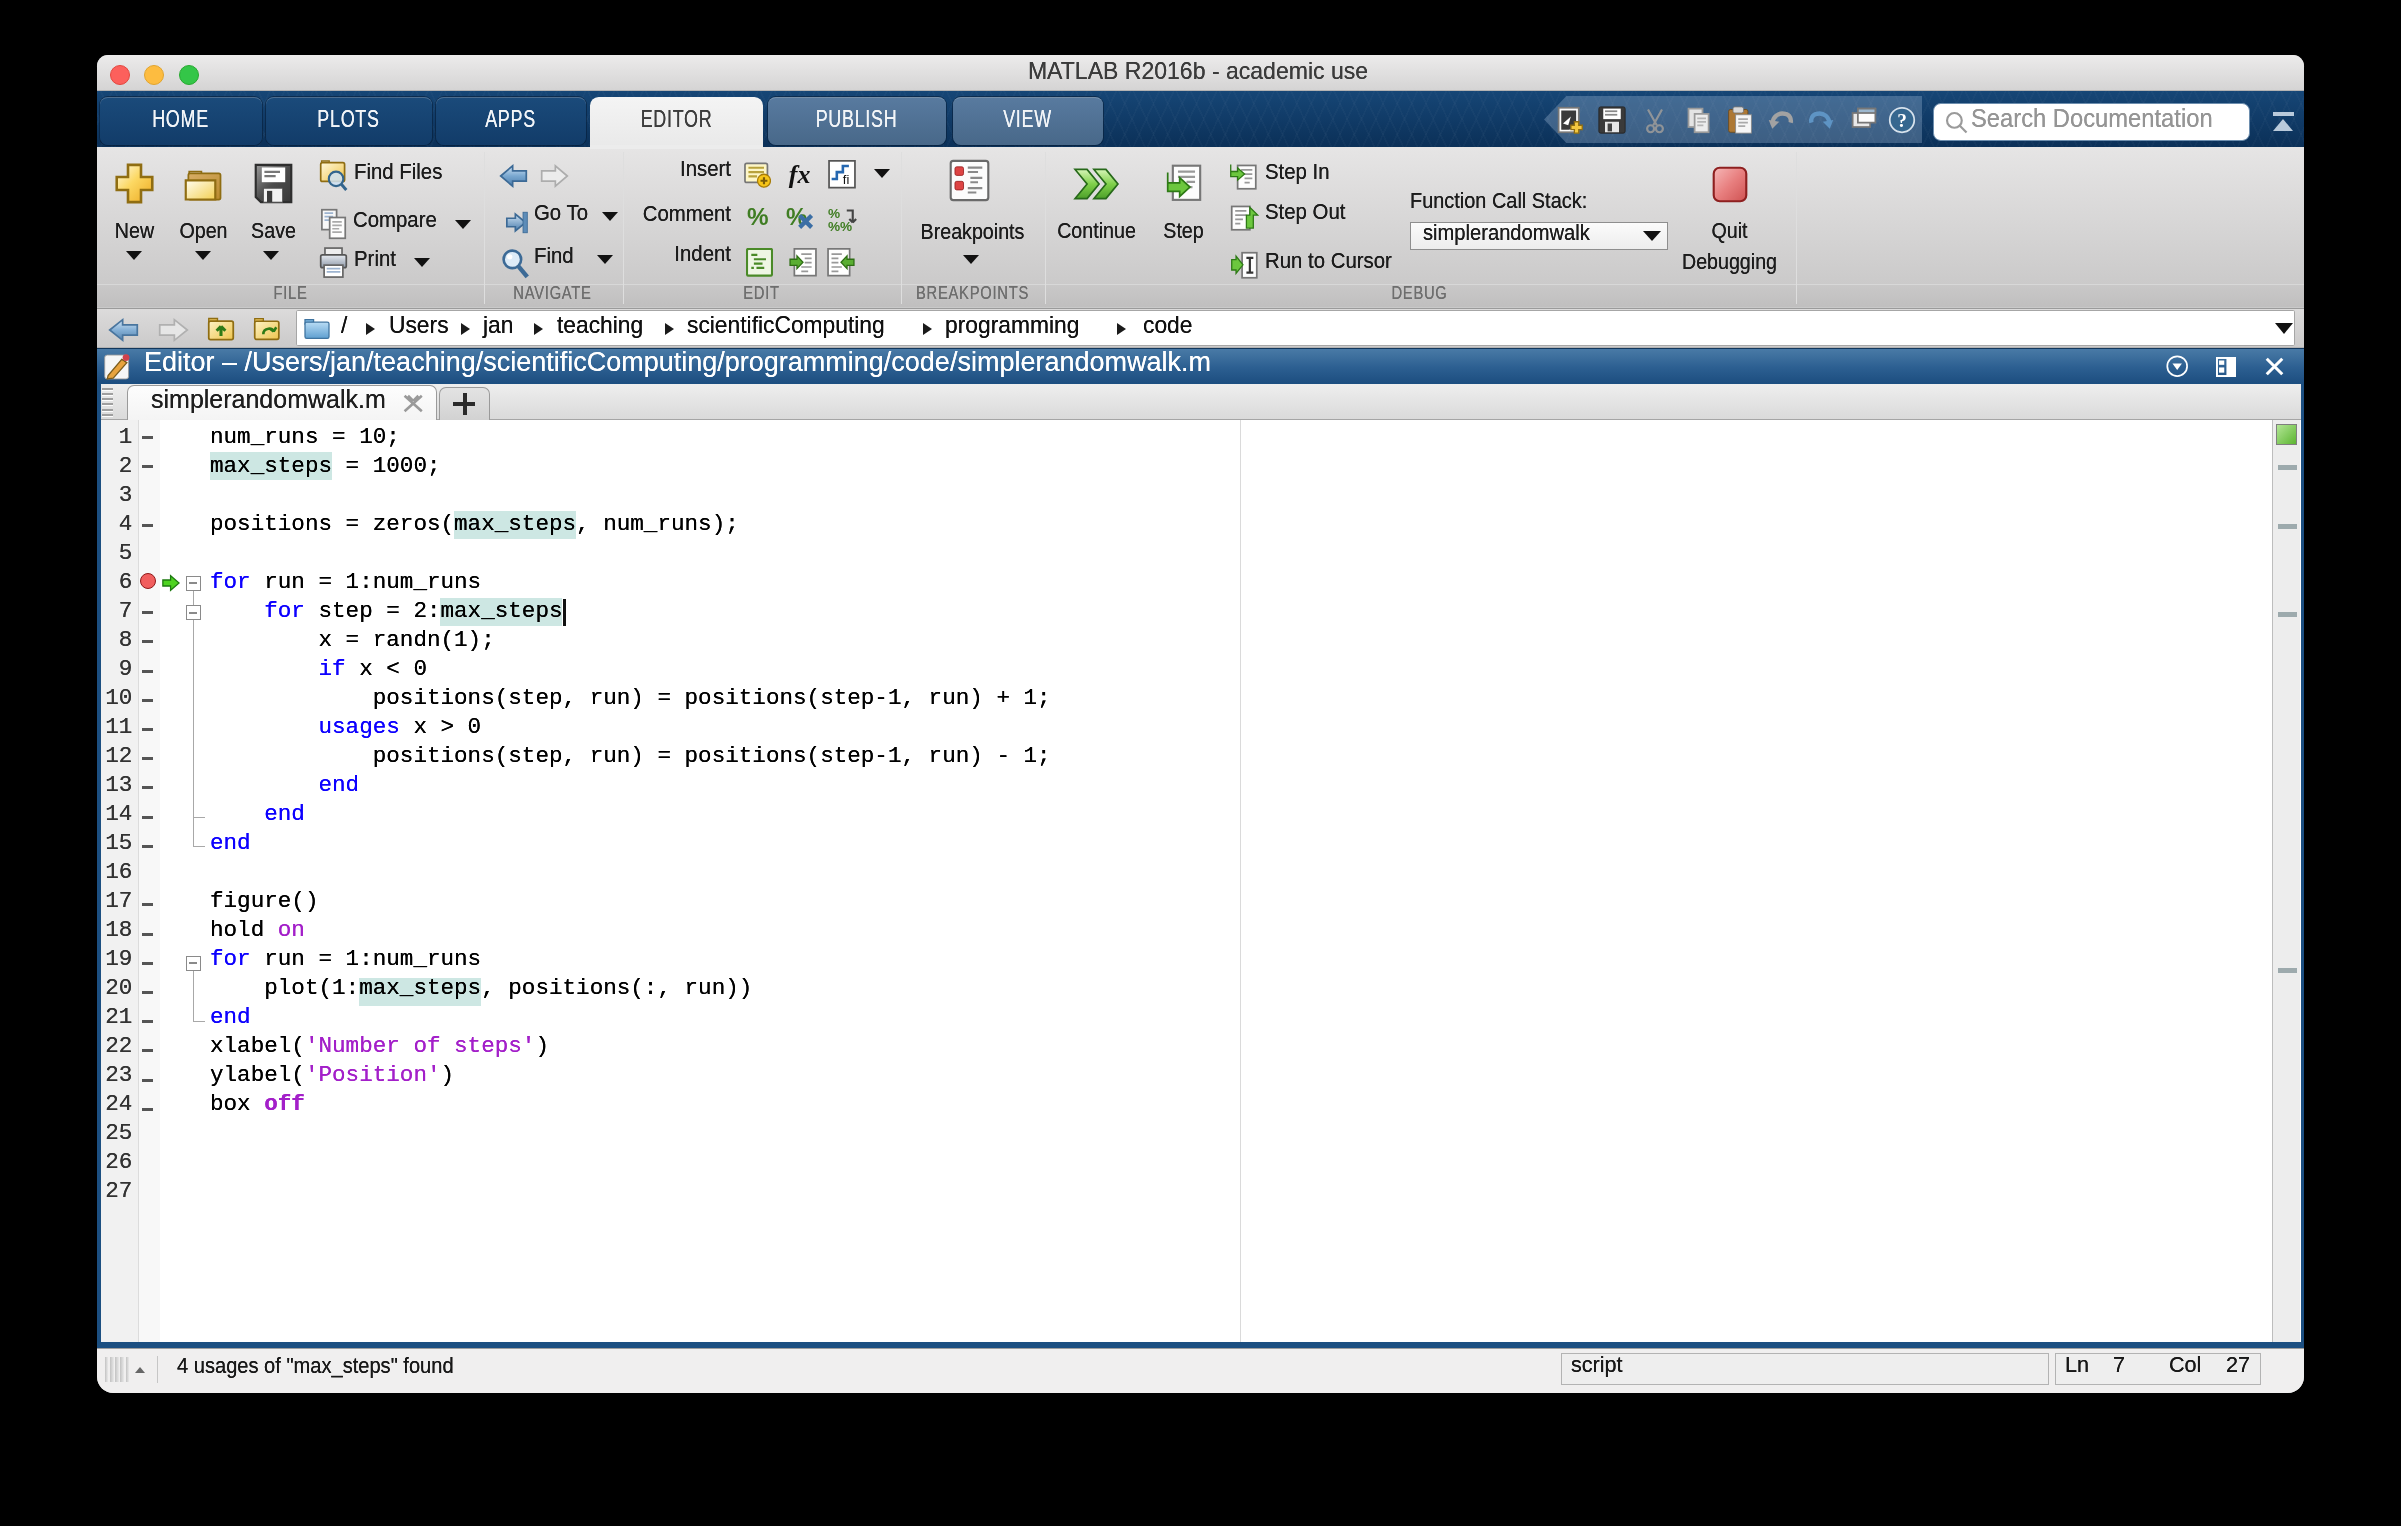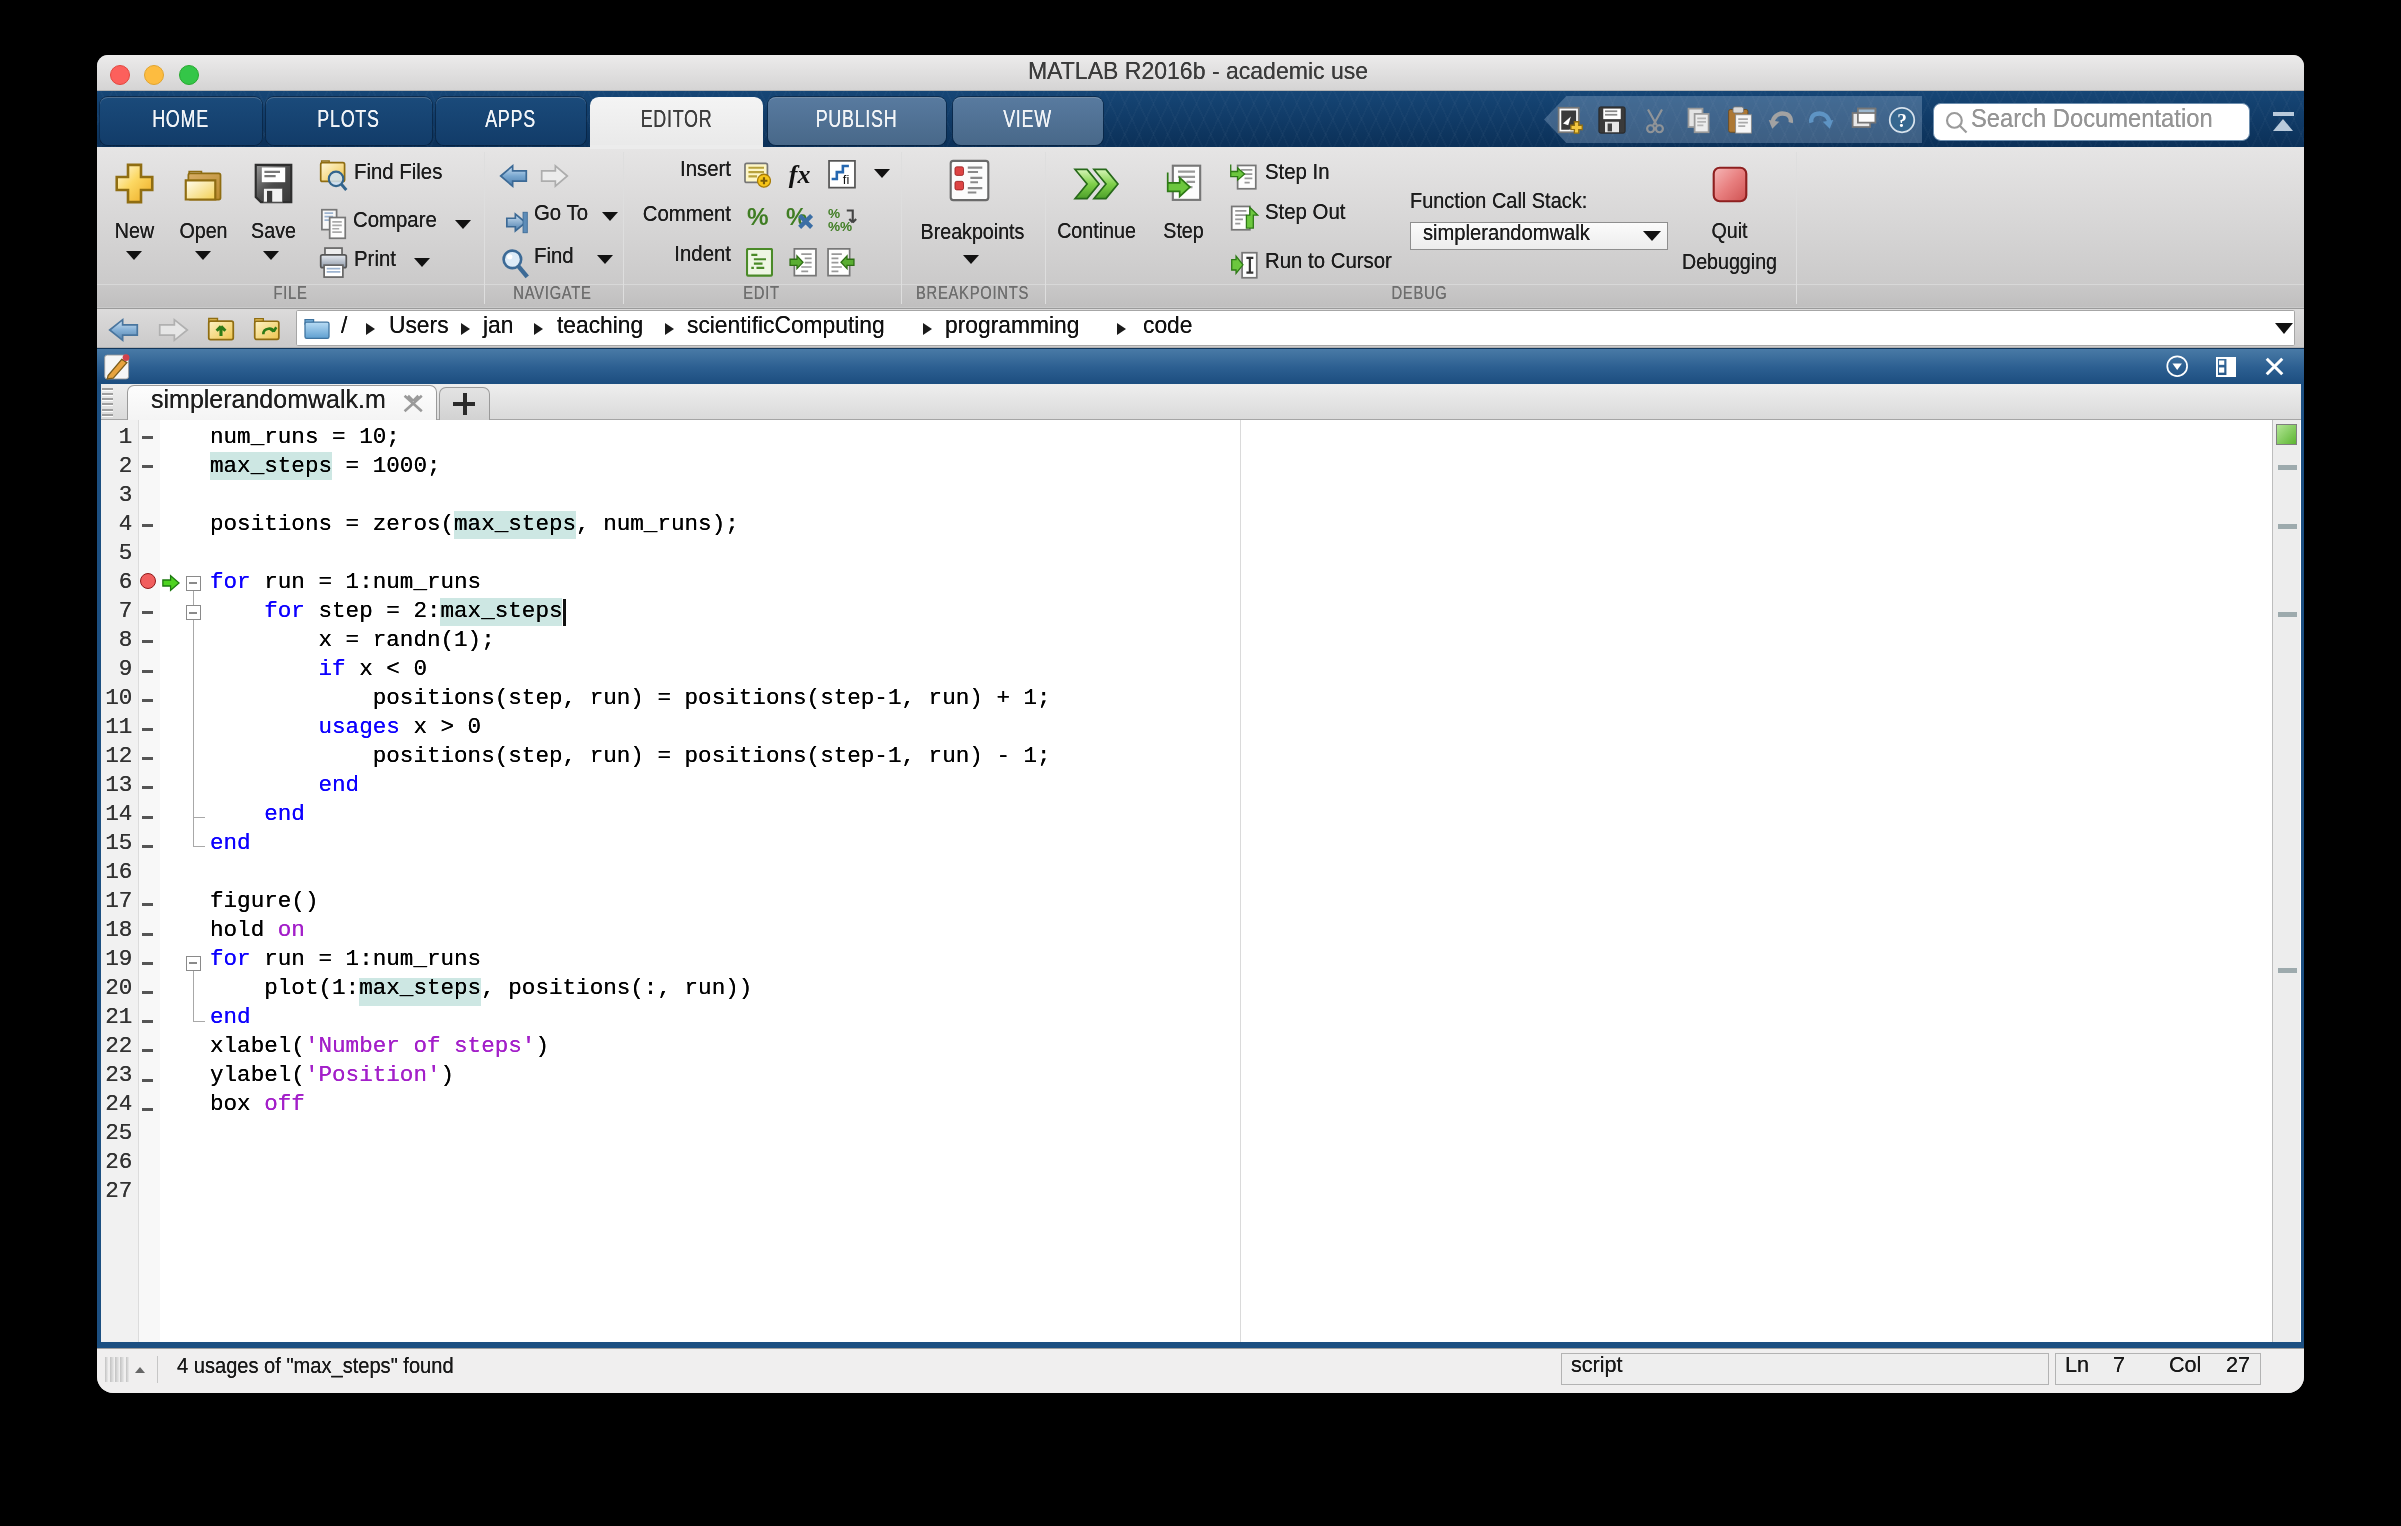--- a/index.html
+++ b/index.html
@@ -378,20 +378,21 @@
 <div class="abs" style="left:1020px;top:268px;width:0;height:0;border-top:6px solid transparent;border-bottom:6px solid transparent;border-left:9.5px solid #1a1a1a;"></div>
 <div class="abs" style="left:2178px;top:268px;width:0;height:0;border-left:9.5px solid transparent;border-right:9.5px solid transparent;border-top:11.2px solid #111;"></div>
 <div class="abs" style="left:0;top:293px;width:2207px;height:1000px;background:#1c4f81;"></div>
 <div class="abs" style="left:0;top:293px;width:2207px;height:35px;background:linear-gradient(#497aa6,#2c5f91 55%,#1d4e80);border-top:0.9px solid #12375c;"></div>
 <svg class="abs" style="left:6px;top:298px;" width="29" height="28" viewBox="0 0 34 32">
       <rect x="2" y="2" width="28" height="28" rx="3" fill="#f6f6f6" stroke="#9a9a9a"></rect>
       <path d="M6 26 L22 7 L28 11 L12 29 L5 30 Z" fill="#e8a33d" stroke="#7a5c1e" stroke-width="1.5"></path>
       <path d="M22 7 L28 11" stroke="#7a5c1e"></path>
       <circle cx="27" cy="5" r="4" fill="#d2414b"></circle>
     </svg>
+<div class="abs" style="left:47px;top:292px;font-size:27px;color:#ffffff;transform:scaleX(1.0);transform-origin:0 50%;white-space:pre;">Editor – /Users/jan/teaching/scientificComputing/programming/code/simplerandomwalk.m</div>
 <svg class="abs" style="left:2069px;top:300px;" width="22.4" height="22.4" viewBox="0 0 26 26">
       <circle cx="13" cy="13" r="11.5" fill="none" stroke="#fff" stroke-width="2"></circle>
       <path d="M7.5 10 L18.5 10 L13 17.5 Z" fill="#fff"></path>
     </svg>
 <svg class="abs" style="left:2119px;top:302px;" width="20" height="20" viewBox="0 0 23 23">
       <rect x="1" y="1" width="21" height="21" fill="none" stroke="#fff" stroke-width="2.5"></rect>
       <rect x="12" y="1" width="10" height="21" fill="#fff"></rect>
       <rect x="3.5" y="4" width="6" height="5" fill="#fff"></rect>
       <rect x="3.5" y="12" width="6" height="6" fill="#fff"></rect>
     </svg>
@@ -508,21 +509,21 @@
     <span style="color:#0d00ff;">end</span>
 <span style="color:#0d00ff;">end</span>
 
 figure()
 hold <span style="color:#a31fc9;">on</span>
 <span style="color:#0d00ff;">for</span> run = 1:num_runs
     plot(1:max_steps, positions(:, run))
 <span style="color:#0d00ff;">end</span>
 xlabel(<span style="color:#a31fc9;">'Number of steps'</span>)
 ylabel(<span style="color:#a31fc9;">'Position'</span>)
-box <span style="color:#a31fc9;">off</span></pre>
+box <span style="color:#a31fc9;font-weight:bold;">off</span></pre>
 <div class="abs" style="left:0;top:1293px;width:2207px;height:45px;background:#f0efef;border-top:0.9px solid #9e9e9e;"></div>
 <div class="abs" style="left:7.8px;top:1302px;width:3.5px;height:25px;background:linear-gradient(90deg,#c2c2c2,#e9e9e9);"></div>
 <div class="abs" style="left:13px;top:1302px;width:3.5px;height:25px;background:linear-gradient(90deg,#c2c2c2,#e9e9e9);"></div>
 <div class="abs" style="left:18px;top:1302px;width:3.5px;height:25px;background:linear-gradient(90deg,#c2c2c2,#e9e9e9);"></div>
 <div class="abs" style="left:23px;top:1302px;width:3.5px;height:25px;background:linear-gradient(90deg,#c2c2c2,#e9e9e9);"></div>
 <div class="abs" style="left:28.5px;top:1302px;width:3.5px;height:25px;background:linear-gradient(90deg,#c2c2c2,#e9e9e9);"></div>
 <div class="abs" style="left:38px;top:1312px;width:0;height:0;border-left:5.2px solid transparent;border-right:5.2px solid transparent;border-bottom:6px solid #666;"></div>
 <div class="abs" style="left:60px;top:1301px;width:0.9px;height:27px;background:#c6c6c6;"></div>
 <div class="abs" style="left:80px;top:1298px;font-size:21.6px;color:#181818;transform:scaleX(0.93);transform-origin:0 50%;white-space:pre;">4 usages of "max_steps" found</div>
 <div class="abs" style="left:1464px;top:1298px;width:488px;height:32px;background:#eeeeee;border:0.9px solid #b3b3b3;"></div>

